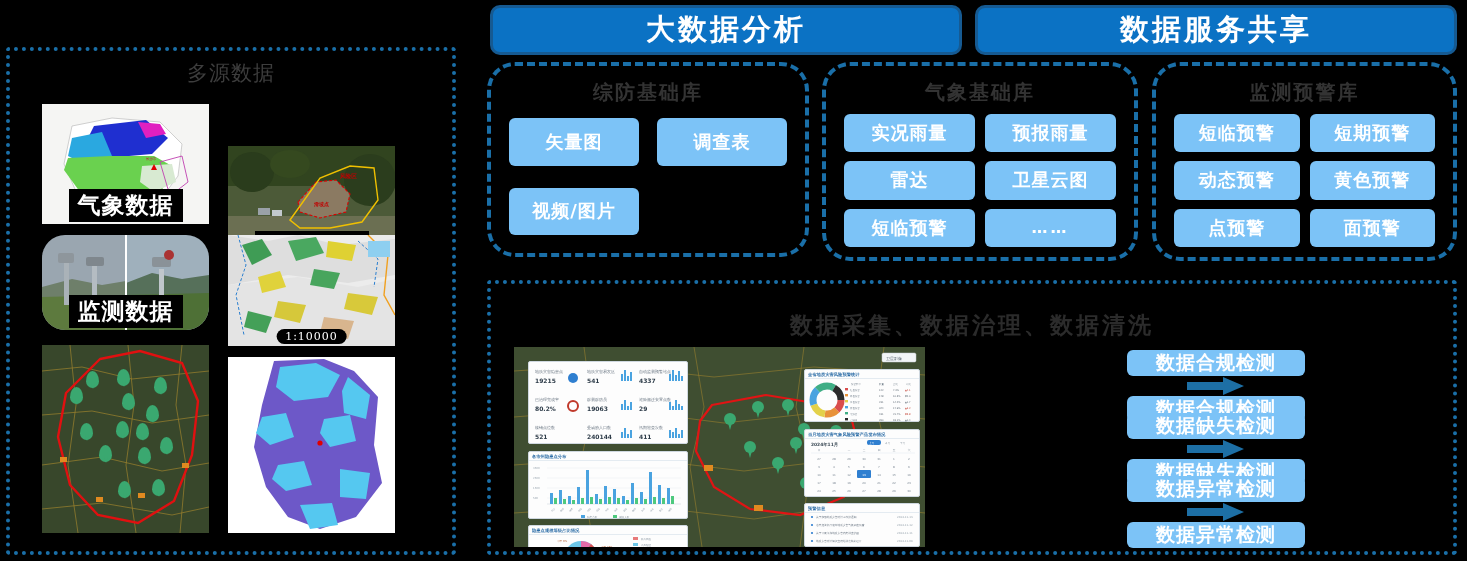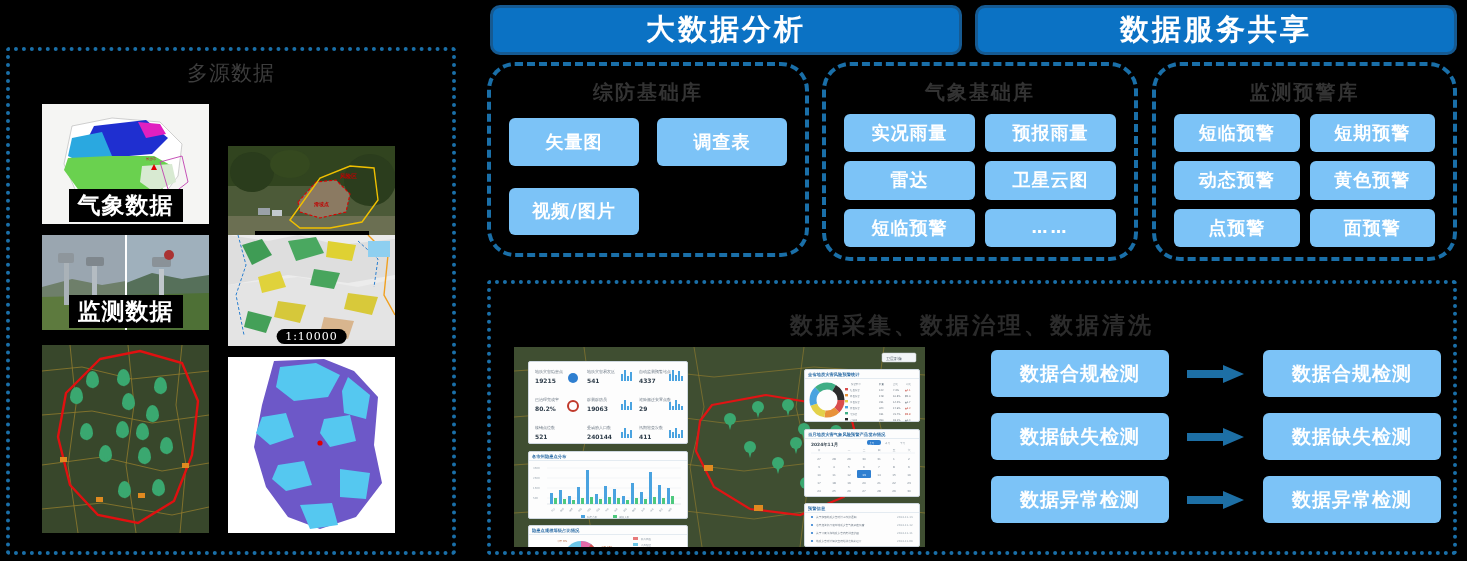--- a/index.html
+++ b/index.html
@@ -40,21 +40,21 @@
   }
   .thumb-cap.mono{ font-family:"DejaVu Serif","Liberation Serif",serif; font-weight:normal; font-size:11px;border-radius:11px;}
 
   
   #t1{ left:42px; top:104px; width:167px; height:120px; background:#f3f3f3; }
   #t1 .w-hdr{ position:absolute; left:4px; top:2px; font-size:4.6px; color:#c03; white-space:nowrap; }
 
   
   #t2{ left:228px; top:104px; width:167px; height:120px;margin-top:42px; }
   
-  #t3{ left:42px; top:235px; width:167px; height:95px; }
+  #t3{ left:42px; top:235px; width:167px; height:95px;border-radius:23px; }
   
   #t4{ left:228px; top:235px; width:167px; height:111px; background:#e8e8e8;}
   
   #t5{ left:42px; top:345px; width:167px; height:188px; background:#33402c; }
   
   #t6{ left:228px; top:357px; width:167px; height:176px; background:#fff; }
 
   .pin{
     position:absolute; width:13px; height:17px; background:#3aa870;
     border-radius:50% 50% 50% 50%/60% 60% 40% 40%;
@@ -113,21 +113,21 @@
     position:absolute; background:#fdfdfd; border:0.6px solid #cfd8e0;
     border-radius:2px;
   }
   .dcard-hdr{
     font-size:4.3px; color:#2f6fa8; padding:2px 3px 1px 3px; font-weight:bold;
     border-bottom:0.5px solid #e4ebf1;
   }
 
   
   #pipeline{ position:absolute; left:500px; top:66px; width:450px; height:195px; }
-  .pl-row{ position:absolute; left:0; width:100%; height:47px; display:flex; align-items:center; }
+  .pl-row{ position:absolute; left:0; width:100%; height:47px; display:flex; align-items:center;flex-direction:column; }
   .pl-chip{
     width:178px; height:47px; background:#7cc3f7; border-radius:6px;
     display:flex; align-items:center; justify-content:center;
     color:#fff; font-size:19px; font-weight:bold; letter-spacing:1px; white-space:nowrap;
   }
   .pl-arrow{ width:94px; display:flex; align-items:center; justify-content:center; }
   .arrow-svg{ display:block; }
 </style>
 </head>
 <body>

